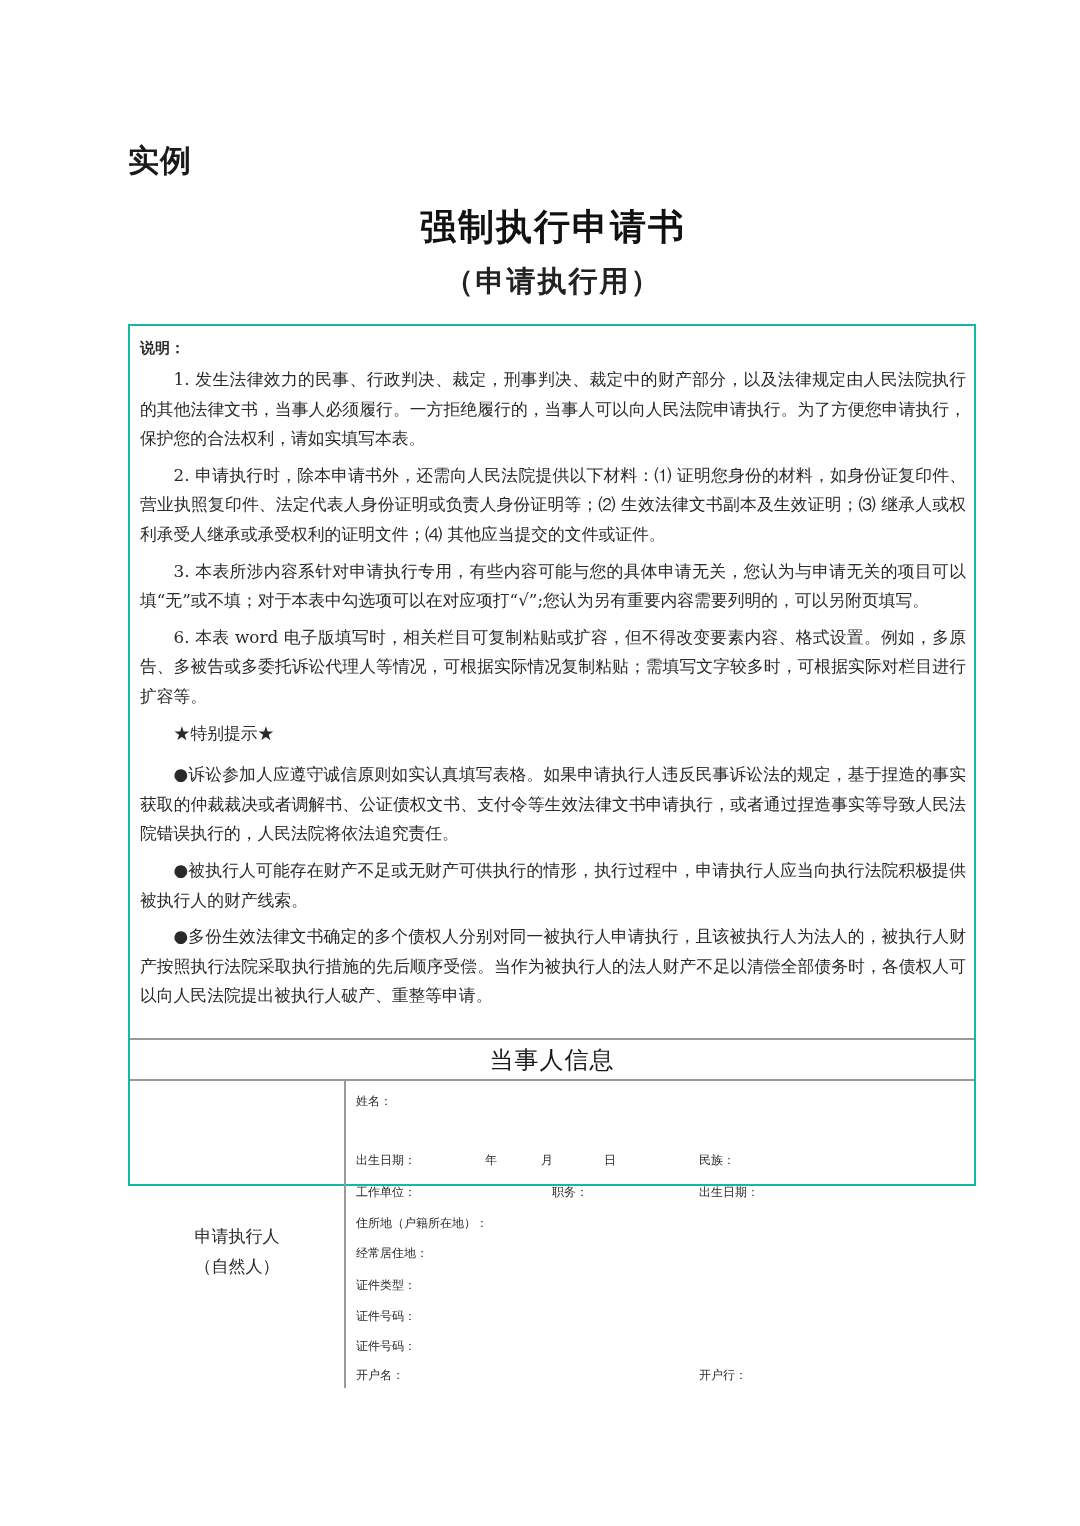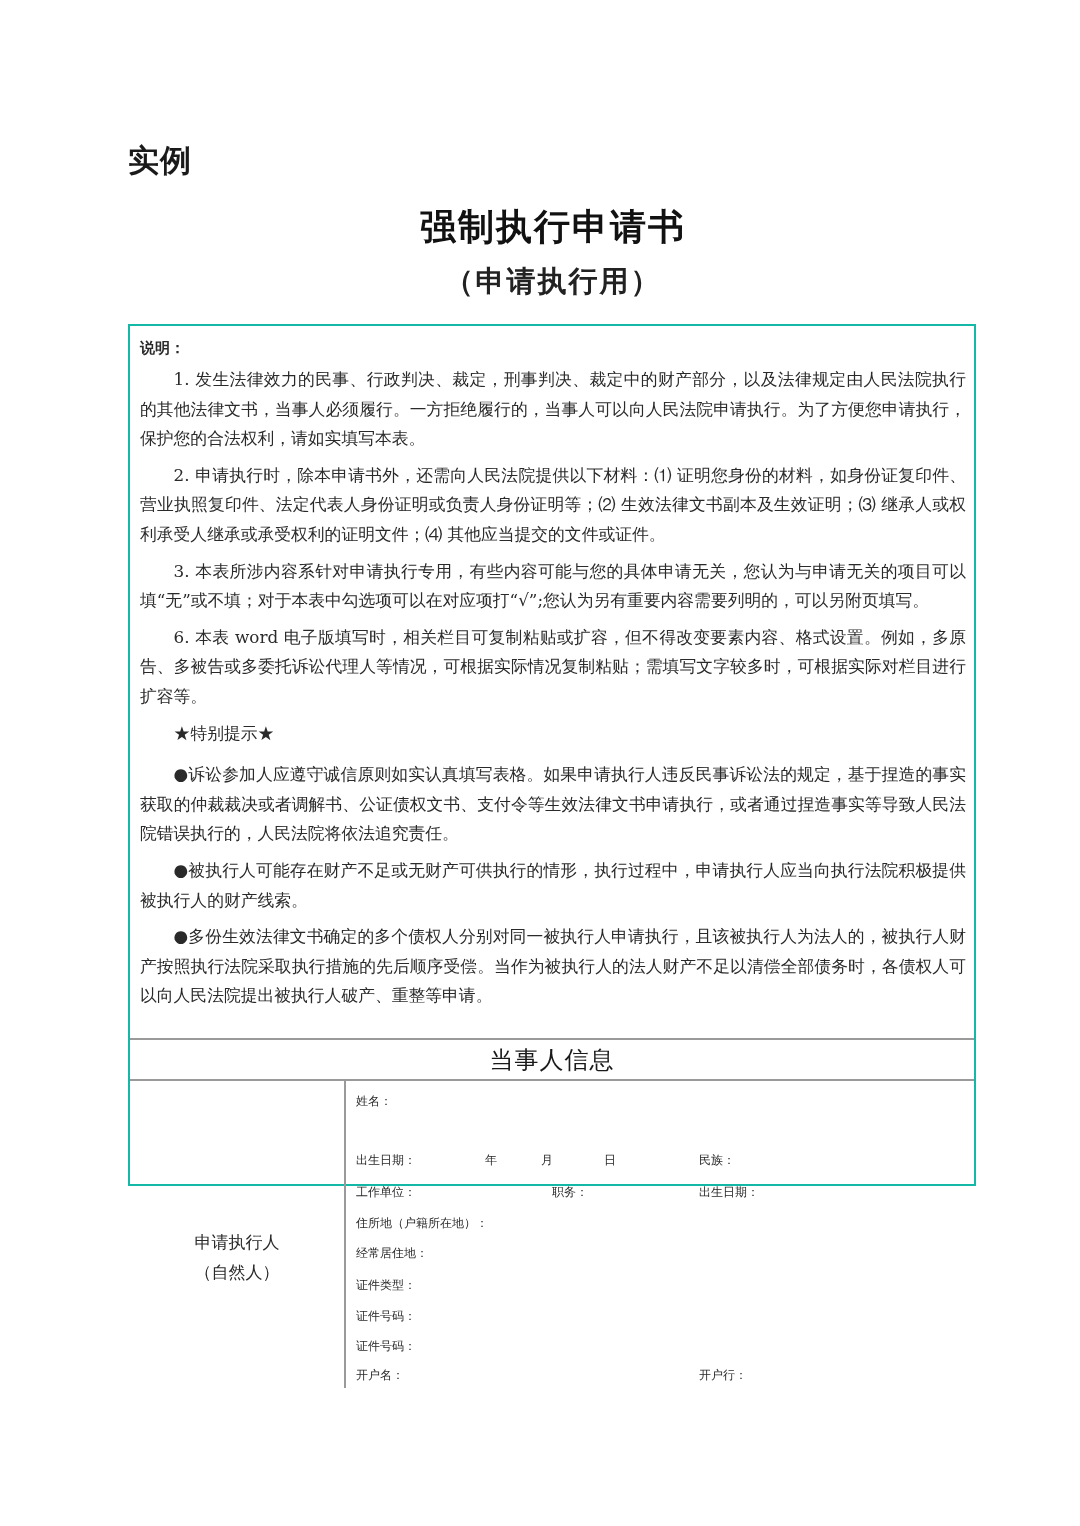--- a/index.html
+++ b/index.html
@@ -36,21 +36,21 @@
       position: absolute; left: 0; top: 712px; width: 100%; height: 43px;
       border-top: 2px solid #9a9a9a; border-bottom: 2px solid #9a9a9a;
       box-sizing: border-box; text-align: center;
       font-size: 24px; font-weight: normal; line-height: 40px; color: #1a1a1a; letter-spacing: 1px;
     }
     .party-left {
       position: absolute; left: 0; top: 755px; width: 216px; height: 307px;
       border-right: 2px solid #9a9a9a; box-sizing: border-box;
       text-align: center; font-size: 17px; color: #2a2a2a;
     }
-    .party-left .role { position: absolute; top: 146px; width: 100%; line-height: 30px; }
+    .party-left .role { position: absolute; top: 140px; width: 100%; line-height: 30px; }
     .party-fields {
       position: absolute; left: 216px; top: 755px; width: 628px; height: 307px;
       font-size: 12px; color: #2a2a2a;
     }
     .field-row { position: absolute; left: 10px; height: 30px; line-height: 30px; width: 610px; }
     .field-row span { position: absolute; top: 0; white-space: nowrap; }
     .checkbox {
       display: inline-block; width: 13px; height: 14px; border: 1.3px solid #444;
       vertical-align: -2px; margin-left: 1px; box-sizing: border-box;
     }

